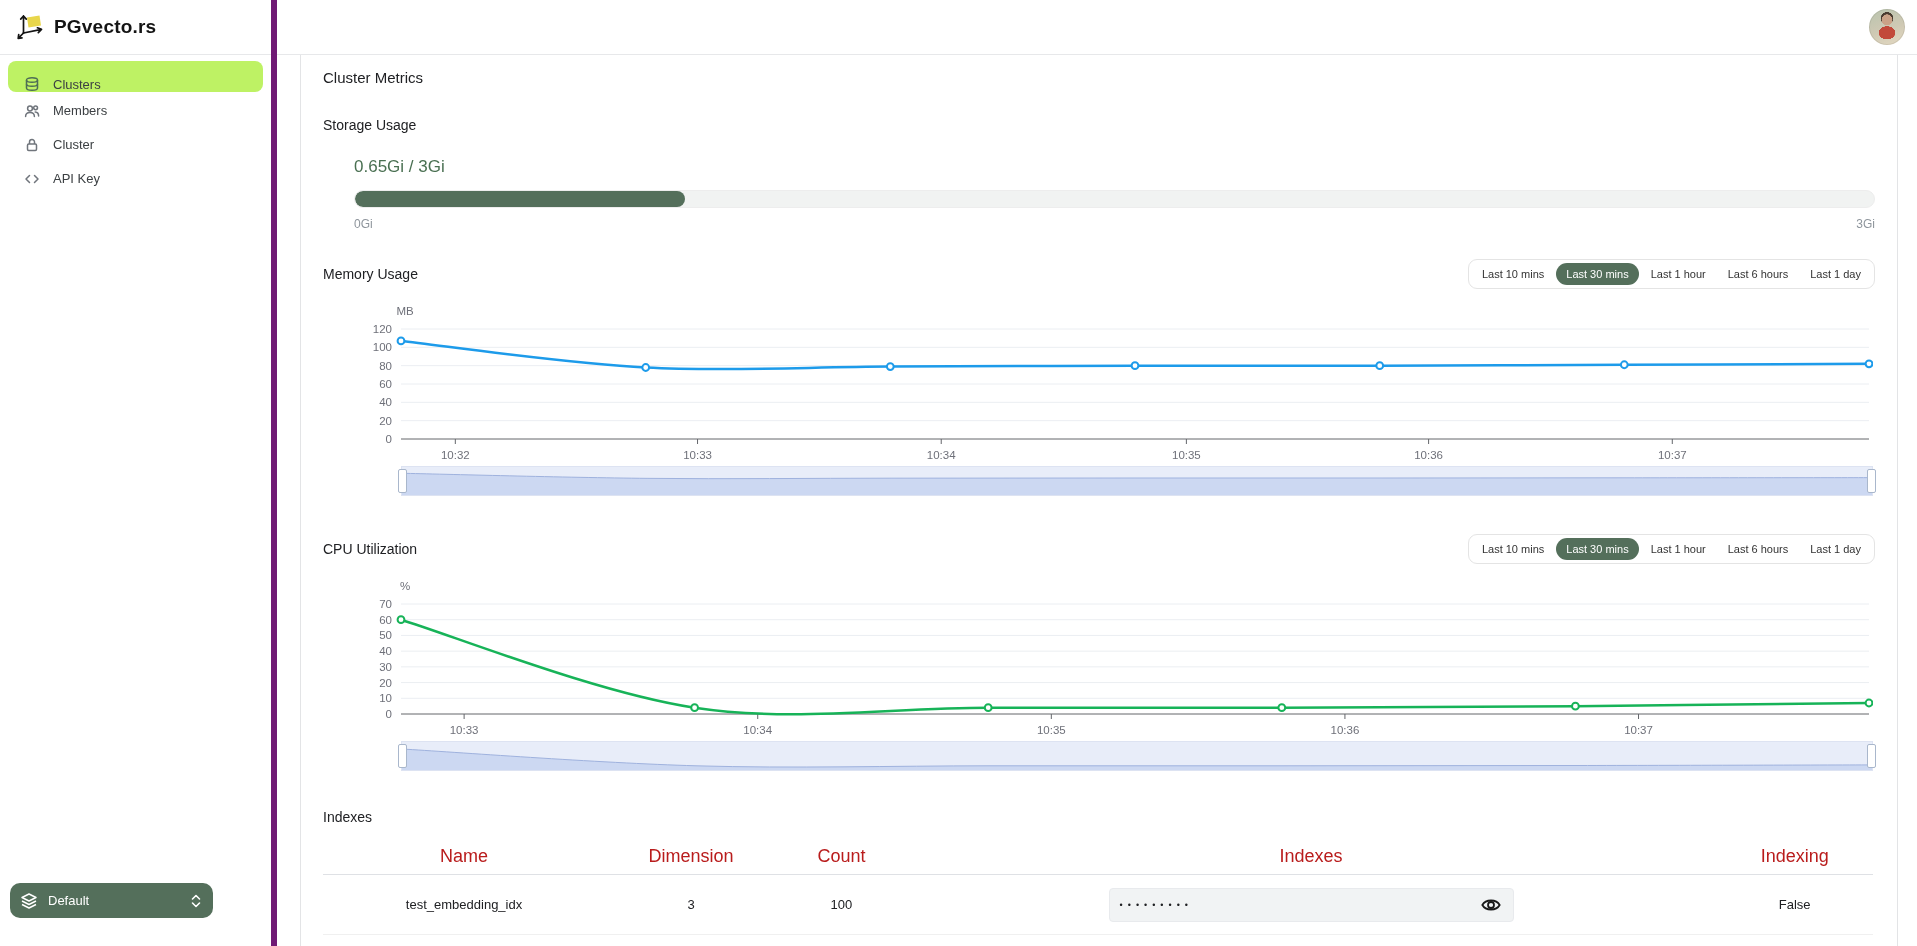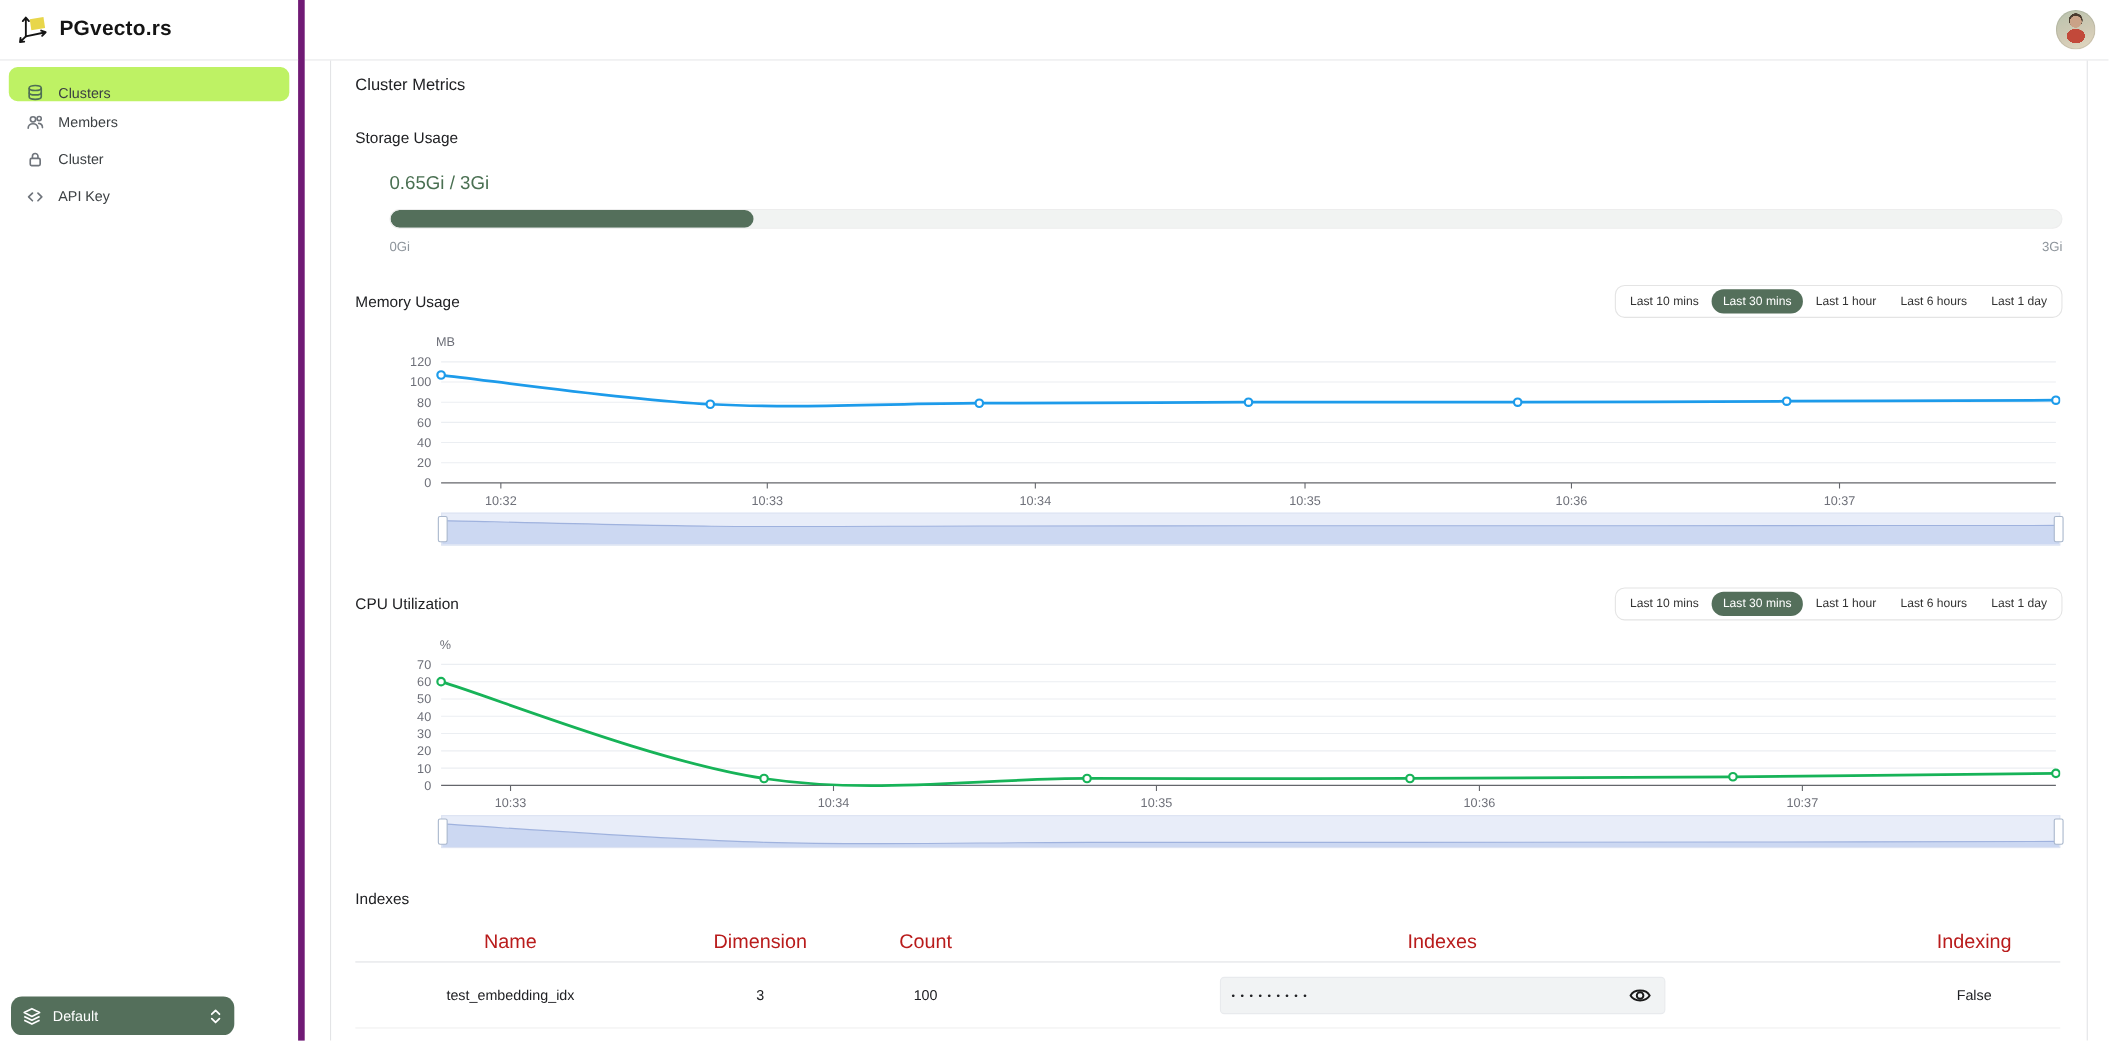--- a/index.html
+++ b/index.html
@@ -11,21 +11,21 @@
     background:#fff; border-right:6px solid #701a75; z-index:5; }
   .logo-row { height:55px; display:flex; align-items:center; gap:9px;
     padding-left:15px; border-bottom:1px solid #e7e8ea; }
   .logo-text { font-size:19px; font-weight:bold; color:#141414; letter-spacing:.2px; }
   .nav { padding:6px 8px; }
   .nav-item { display:flex; align-items:center; gap:13px; height:31px;
     padding-left:16px; border-radius:8px; margin-bottom:3px; cursor:pointer;
     font-size:13px; color:#3c4043; }
   .nav-item.selected { background:#bef264;align-items:flex-end; }
   .nav-item svg { flex:0 0 auto; }
-  .cluster-btn { position:absolute; left:10px; bottom:5px; width:203px; height:35px;
+  .cluster-btn { position:absolute; left:10px; bottom:28px; width:203px; height:35px;
     background:#546f5b; border:none; border-radius:10px; color:#fff; font-size:13px;
     display:flex; align-items:center; gap:10px; padding:0 10px; cursor:pointer;
     font-family:inherit; }
   .cluster-btn .grow { flex:1; text-align:left; }
 
   
   .main { margin-left:277px; }
   .topbar { height:55px; border-bottom:1px solid #e7e8ea; display:flex;
     align-items:center; justify-content:flex-end; padding-right:12px; }
   .avatar { width:36px; height:36px; border-radius:50%; cursor:pointer;

